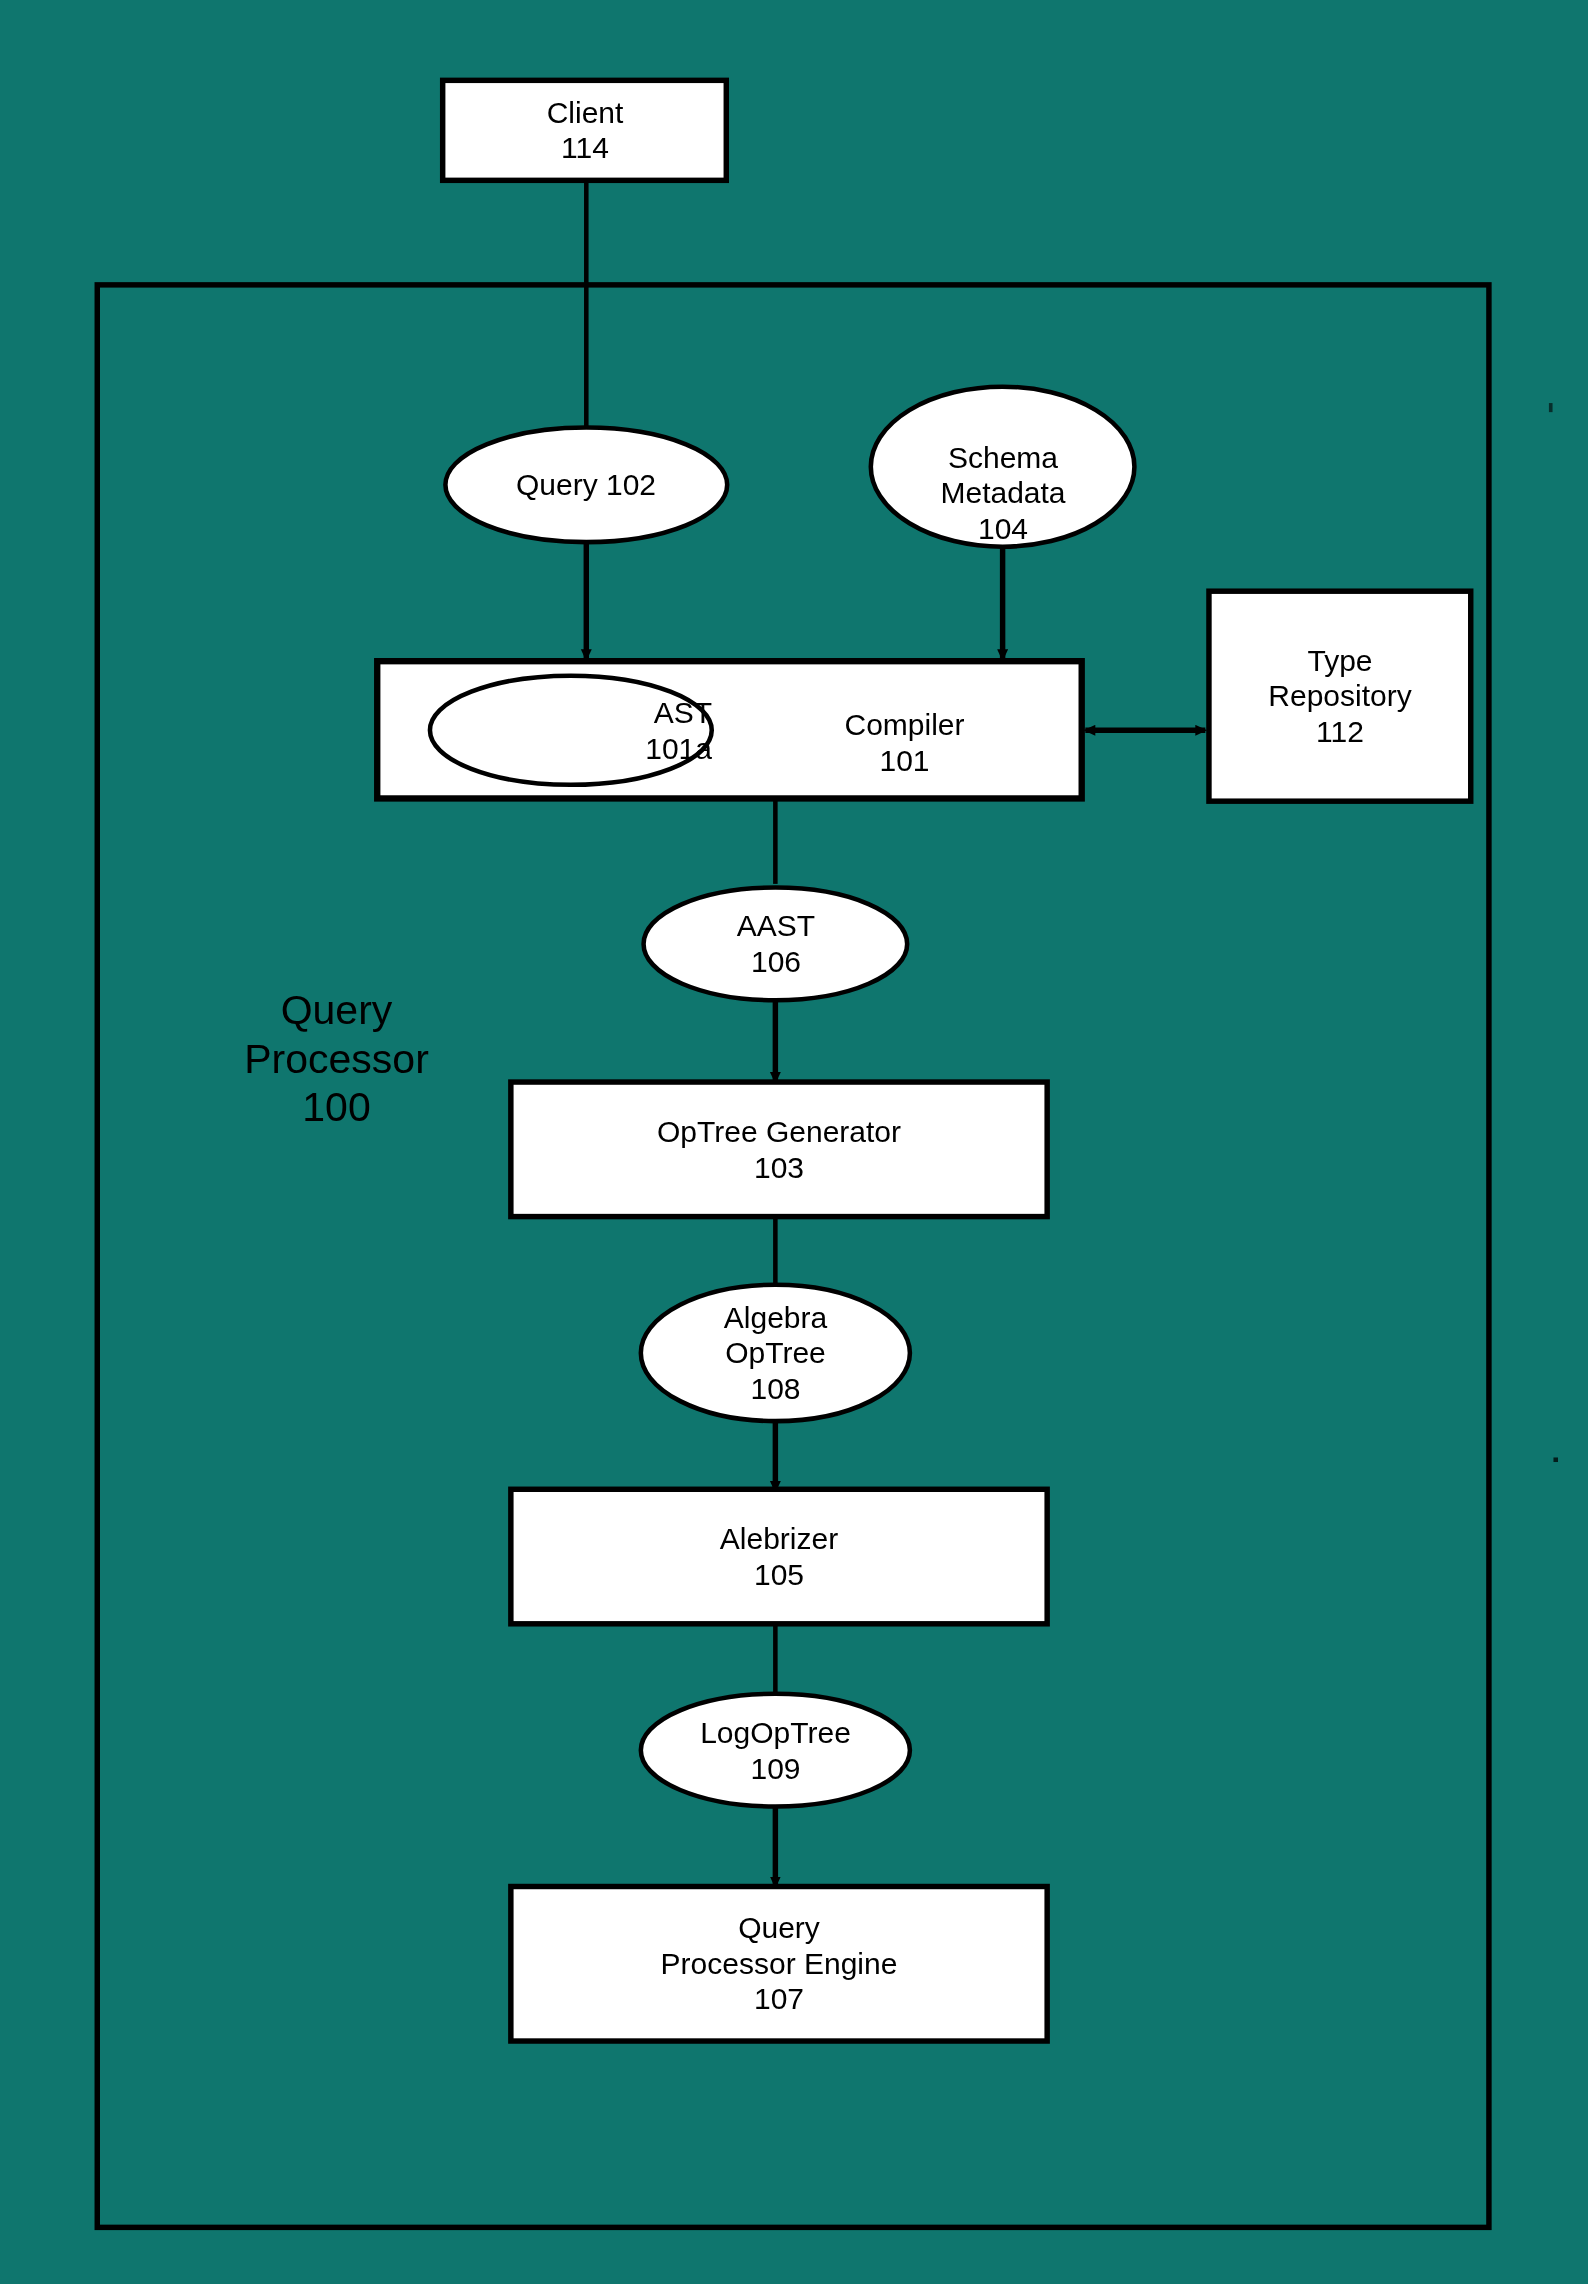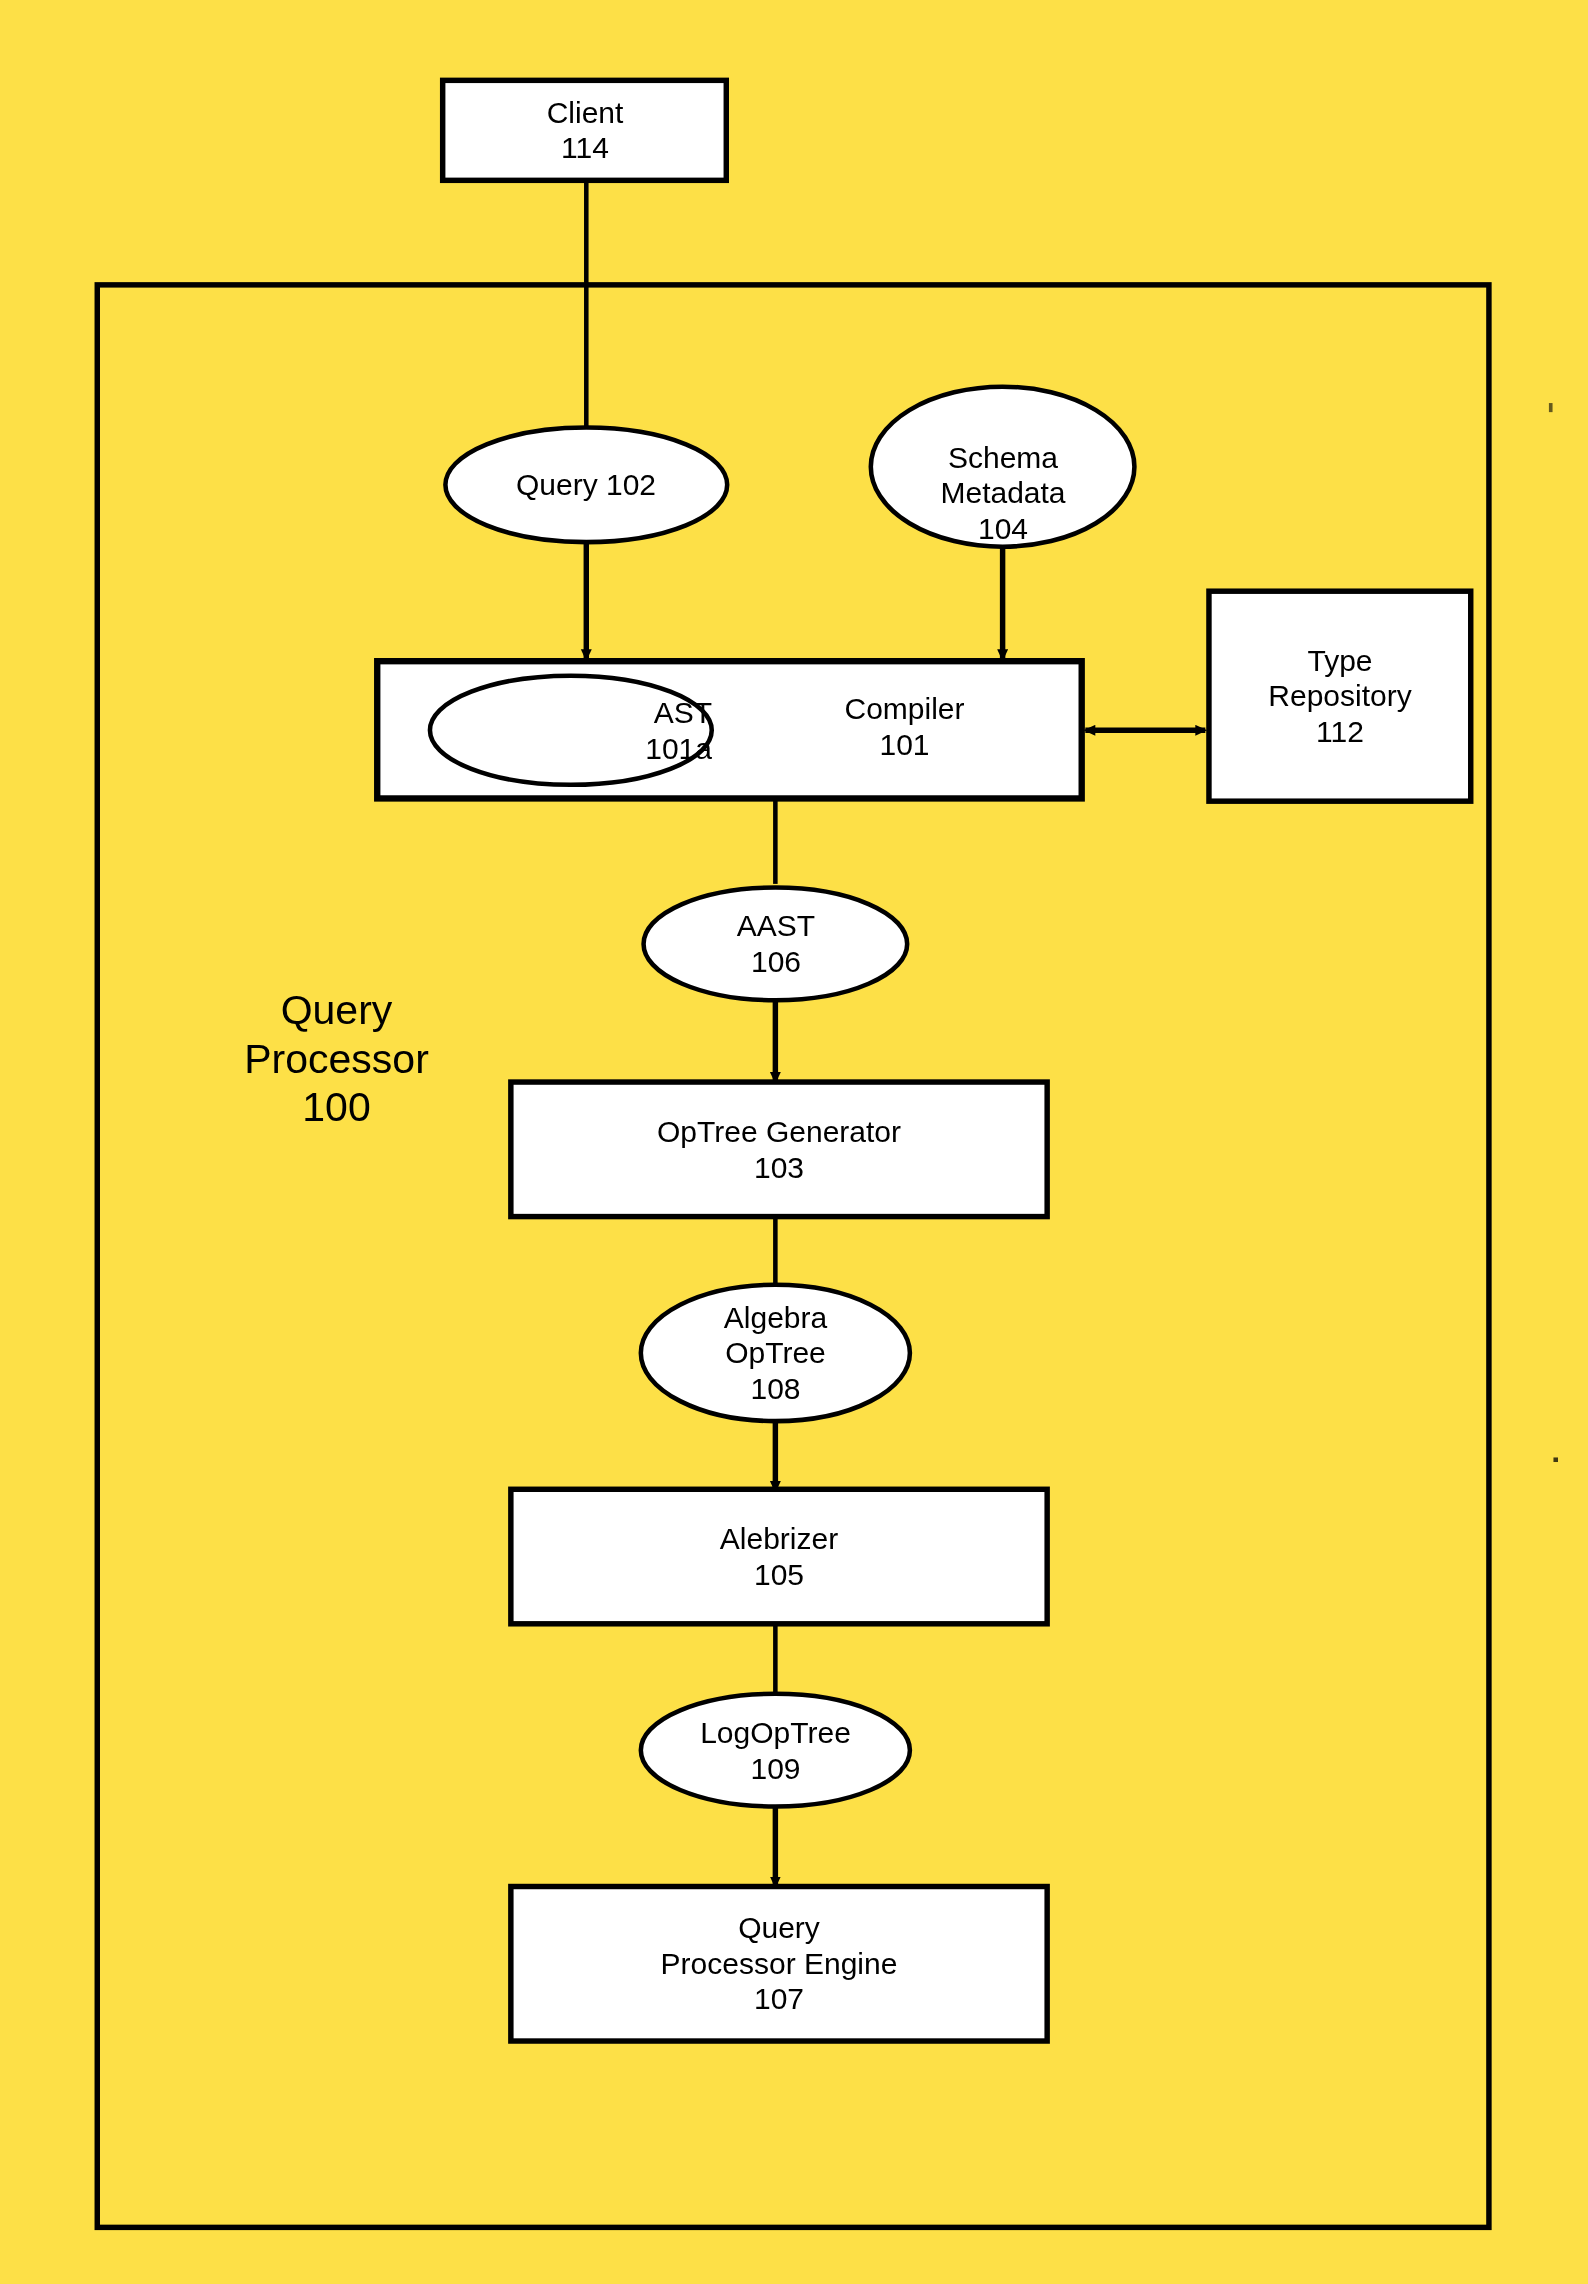--- a/index.html
+++ b/index.html
@@ -8,21 +8,21 @@
     background: #ffffff;
   }
   body {
     font-family: "Liberation Sans", "DejaVu Sans", sans-serif;
     color: #000000;
   }
   #canvas {
     position: relative;
     width: 1588px;
     height: 2285px;
-    background: #fde047;
+    background: #0f766e;
     overflow: hidden;
   }
   svg.layer {
     position: absolute;
     left: 0;
     top: 0;
     width: 1588px;
     height: 2285px;
     pointer-events: none;
   }
@@ -119,21 +119,21 @@
     <span>Schema</span>
     <span>Metadata</span>
     <span>104</span>
   </div>
 
   <div class="nodelabel t-ell" style="left:430px; top:676px; width:282px; height:109px;align-items:flex-end;">
     <span>AST</span>
     <span>101a</span>
   </div>
 
-  <div class="nodelabel t-box" style="left:768px; top:672px; width:273px; height:109px;">
+  <div class="nodelabel t-box" style="left:768px; top:688px; width:273px; height:109px;">
     <span>Compiler</span>
     <span>101</span>
   </div>
 
   <div class="nodelabel t-box" style="left:1209px; top:591px; width:262px; height:210px;">
     <span>Type</span>
     <span>Repository</span>
     <span>112</span>
   </div>
 

